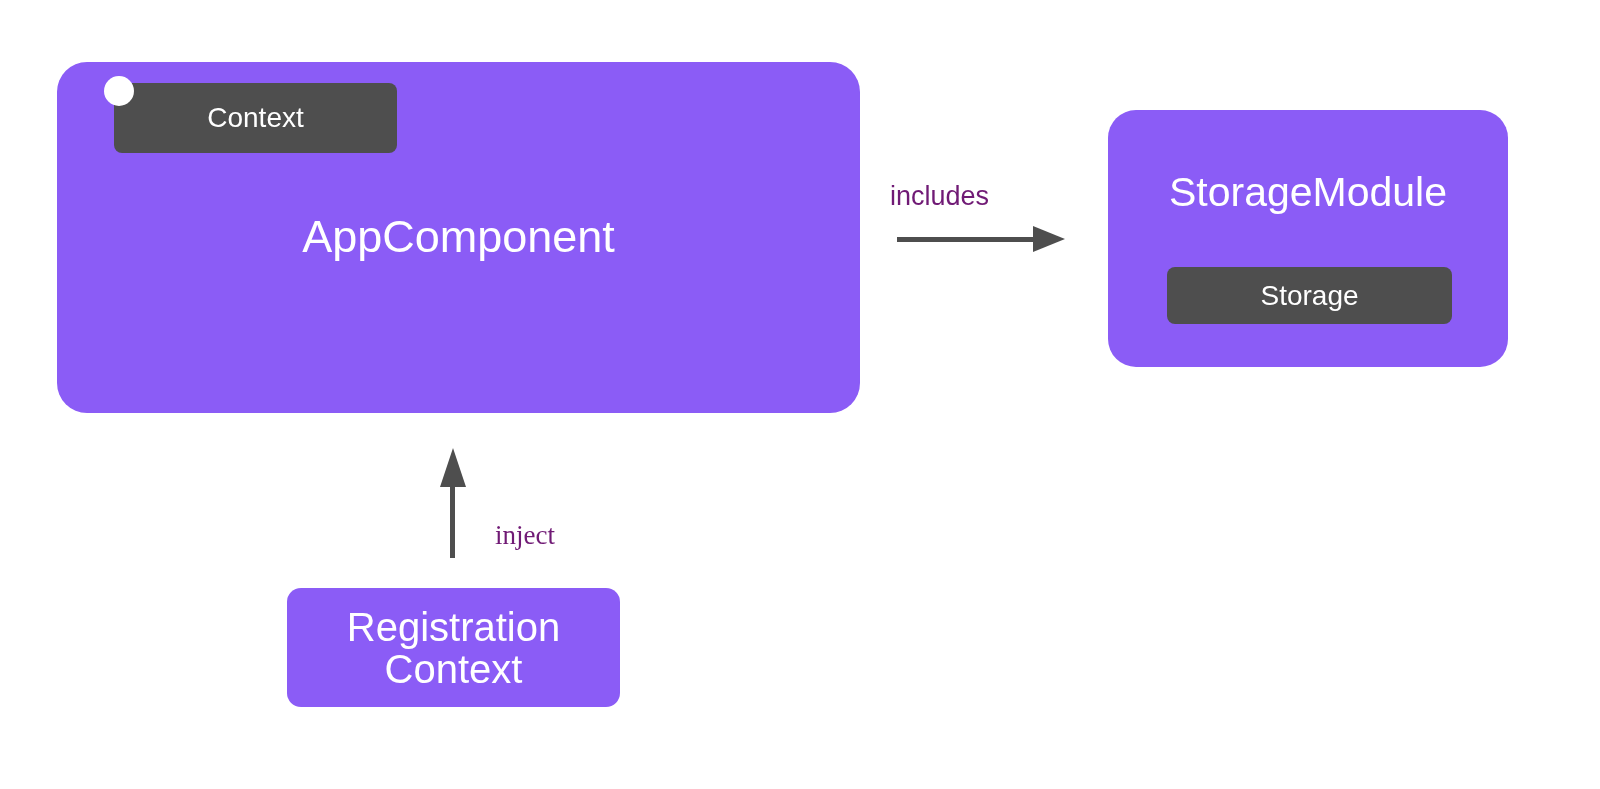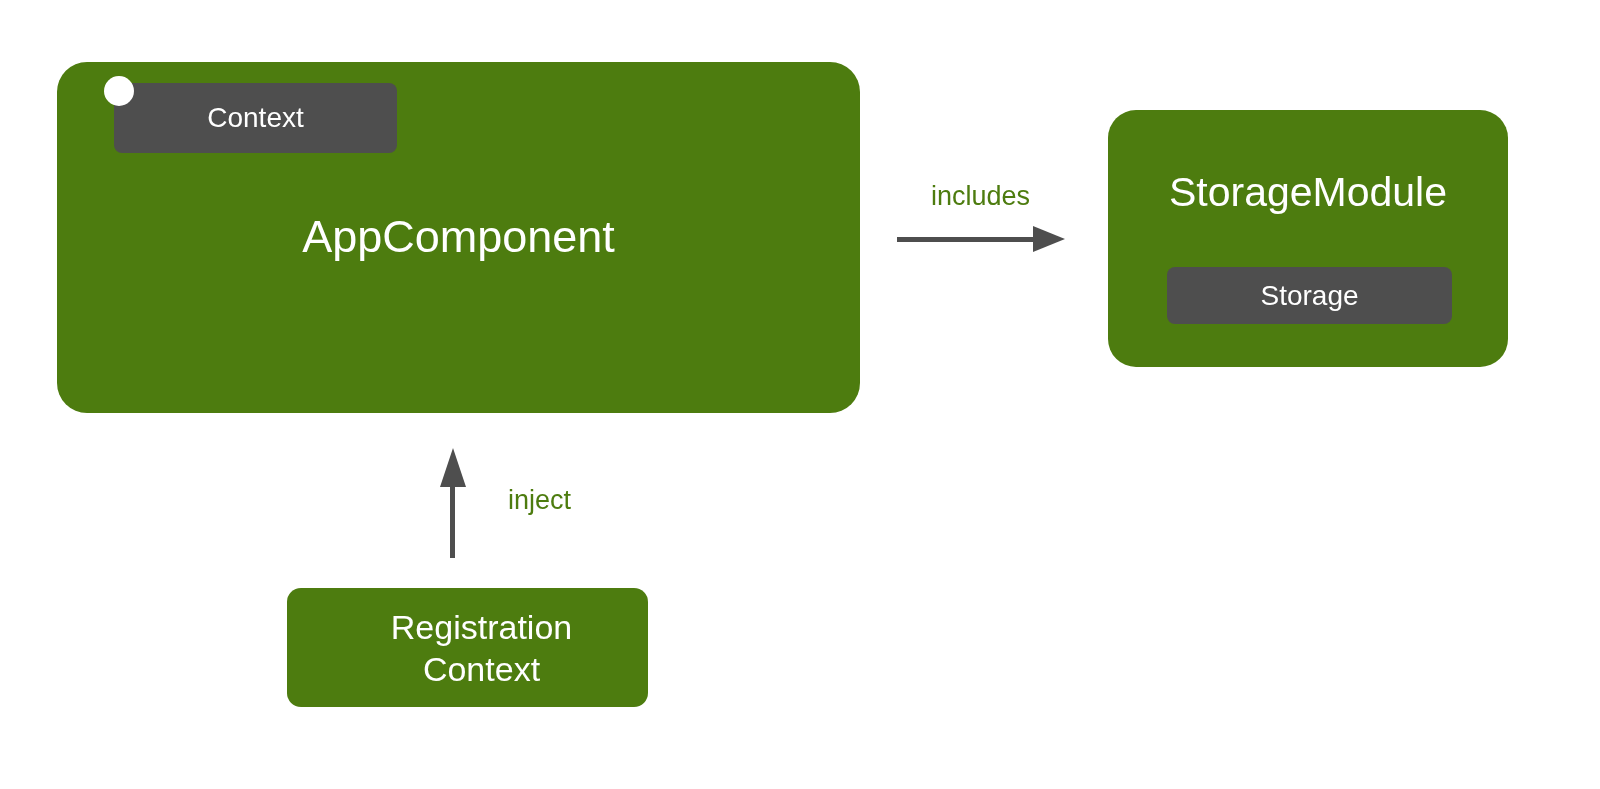--- a/index.html
+++ b/index.html
@@ -10,45 +10,44 @@
   .canvas {
     position: relative;
     width: 1600px;
     height: 789px;
     background: #ffffff;
     font-family: "Liberation Sans", sans-serif;
     overflow: hidden;
   }
   .green-box {
     position: absolute;
-    background: #4d7c0f;
+    background: #8b5cf6;
   }
   .app-box {
     left: 57px; top: 62px;
     width: 803px; height: 351px;
     border-radius: 30px;
   }
   .storage-box {
     left: 1108px; top: 110px;
     width: 400px; height: 257px;
     border-radius: 28px;
   }
   .reg-box {
     left: 287px; top: 588px;
     width: 333px; height: 119px;
     border-radius: 14px;
     display: flex;
     flex-direction: column;
     align-items: center;
     justify-content: center;
     color: #ffffff;
-    font-size: 34px;
+    font-size: 40px;
     line-height: 42px;
     text-align: center;
-    padding-left: 28px;
   }
   .chip {
     position: absolute;
     background: #4E4E4E;
     color: #ffffff;
     font-size: 28px;
     border-radius: 8px;
     display: flex;
     align-items: center;
     justify-content: center;
@@ -75,27 +74,27 @@
   }
   .port-dot {
     position: absolute;
     left: 47px; top: 14px;
     width: 30px; height: 30px;
     border-radius: 50%;
     background: #ffffff;
   }
   .edge-label {
     position: absolute;
-    color: #4d7c0f;
+    color: #701a75;
     font-size: 27px;
     line-height: 32px;
-    text-align: right;
+    text-align: left;
   }
   .includes-label { left: 890px; top: 180px; width: 140px; }
-  .inject-label   { left: 495px; top: 484px; width: 76px; }
+  .inject-label   { left: 495px; top: 519px; width: 76px; font-family: Liberation Serif, serif; }
   .arrow-shaft {
     position: absolute;
     background: #4E4E4E;
   }
   .includes-shaft { left: 897px; top: 237px; width: 136px; height: 5px; }
   .inject-shaft   { left: 450px; top: 484px; width: 5px;  height: 74px; }
   .arrow-head {
     position: absolute;
     width: 0; height: 0;
   }

